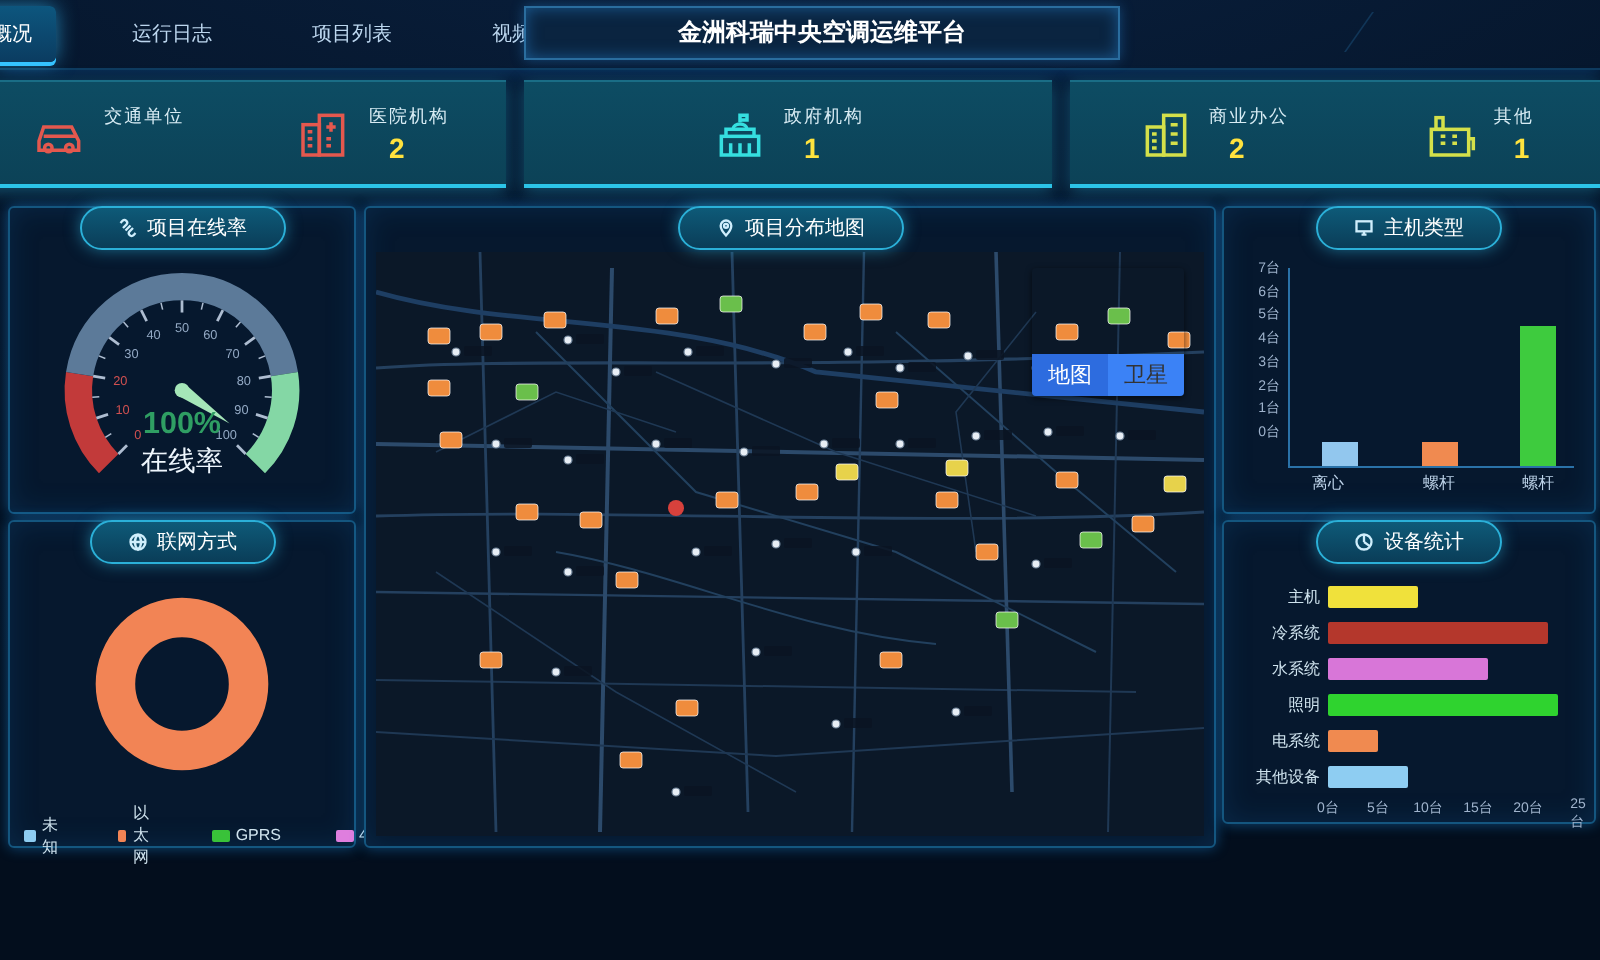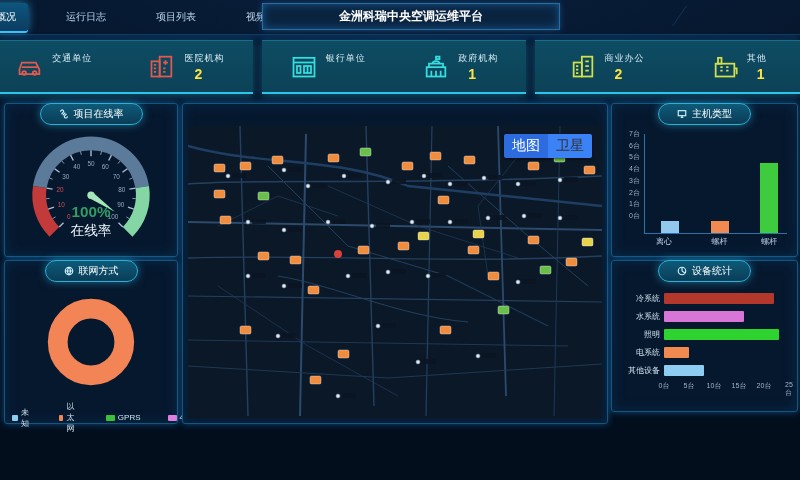--- a/index.html
+++ b/index.html
@@ -17,21 +17,21 @@
     text-align:center;font-size:12px;font-weight:bold;color:#fff;background:#0a2440;
     border:1px solid #2a6d9e;box-shadow:0 0 8px rgba(42,140,220,.5) inset,0 0 6px rgba(42,140,220,.4);}
   .nav-deco{position:absolute;right:0;top:6px;width:120px;height:20px;border-left:1px solid #17486f;
     transform:skewX(-35deg);opacity:.6;}
   
   .stats{position:absolute;top:40px;left:0;right:0;height:54px;display:flex;gap:9px;}
   .card{flex:1;background:linear-gradient(180deg,#0d4c63,#0c4257);display:flex;align-items:center;
     justify-content:space-around;border-top:1px solid #1a6d86;border-bottom:2px solid #2cc4e8;
     box-shadow:0 2px 8px rgba(40,190,230,.35);}
   .card.cut{margin-left:-12px;}
-  .stat-item{display:flex;align-items:flex-start;gap:8px;}
+  .stat-item{display:flex;align-items:center;gap:8px;}
   .stat-icon{width:28px;height:28px;display:inline-flex;}
   .stat-icon svg{width:28px;height:28px;}
   .stat-meta{display:flex;flex-direction:column;align-items:flex-start;}
   .stat-label{font-size:9px;color:#d8ecf4;letter-spacing:1px;}
   .stat-value{font-size:14px;font-weight:bold;color:#ffe33e;margin:1px 0 0 10px;min-height:15px;}
   
   main{position:absolute;top:103px;left:4px;right:4px;bottom:0;}
   .panel{position:absolute;background:#06182e;border:1px solid #14567f;border-radius:3px;
     box-shadow:0 0 7px rgba(32,160,255,.4),inset 0 0 14px rgba(16,90,150,.25);}
   .p-online{left:0;top:0;width:172px;height:152px;}
@@ -48,21 +48,21 @@
   
   .gauge-wrap{display:flex;justify-content:center;margin-top:0;}
   .donut-wrap{display:flex;justify-content:center;margin-top:8px;}
   .legend{display:flex;justify-content:center;gap:7px;margin-top:7px;flex-wrap:nowrap;}
   .legend-item{display:flex;align-items:center;gap:3px;font-size:8px;color:#cfe3ee;margin-left:20px;}
   .legend-swatch{width:9px;height:6px;border-radius:1px;display:inline-block;}
   
   .map-body{position:absolute;left:5px;right:5px;top:22px;bottom:5px;background:#0b1828;overflow:hidden;}
   .map-controls{position:absolute;top:8px;right:10px;z-index:4;display:flex;
     box-shadow:0 1px 3px rgba(0,0,0,.6);border-radius:2px;overflow:hidden;}
-  .map-btn{font-size:14px;padding:3px 8px;cursor:pointer;}
+  .map-btn{font-size:11px;padding:3px 8px;cursor:pointer;margin-top:43px;}
   .map-btn.active{background:#2d6cdf;color:#fff;}
   .map-btn.plain{background:#3b82f6;color:#333;}
   
   .vbar-area{position:absolute;left:6px;right:6px;top:26px;bottom:6px;}
   .vbar-grid{position:absolute;left:26px;right:4px;top:4px;bottom:16px;
     border-left:1px solid #2a72a8;border-bottom:1px solid #2a72a8;}
   .vbar-yticks{position:absolute;left:0;top:0;bottom:16px;width:24px;}
   .vbar-ytick{position:absolute;right:2px;font-size:7px;color:#9fb3cc;transform:translateY(-50%);}
   .vbar{position:absolute;bottom:0;width:18px;}
   .vbar-xlab{position:absolute;bottom:0;font-size:8px;color:#bcd2e8;transform:translateX(-50%);}
@@ -117,35 +117,20 @@
               <path d="M5 11 h2 M5 14 h2 M5 17 h2 M13 14 h2 M13 17 h2"></path>
             </svg>
           </span>
         <div class="stat-meta">
             <div class="stat-label">医院机构</div>
             <div class="stat-value">2</div>
           </div>
       </div>
     </div>
     <div class="card">
-      <div class="stat-item" style="color: rgb(53, 223, 224);">
-        <span class="stat-icon">
-            <svg viewBox="0 0 24 24" fill="none" stroke="currentColor" stroke-width="1.5">
-              <rect x="3" y="5" width="18" height="16"></rect>
-              <path d="M3 9 H21"></path>
-              <rect x="6" y="12" width="3" height="6"></rect>
-              <rect x="12" y="12" width="6" height="6"></rect>
-              <path d="M15 12 V18"></path>
-            </svg>
-          </span>
-        <div class="stat-meta">
-            <div class="stat-label">银行单位</div>
-            <div class="stat-value"></div>
-          </div>
-      </div>
       <div class="stat-item" style="color: rgb(53, 223, 224);">
         <span class="stat-icon">
             <svg viewBox="0 0 24 24" fill="none" stroke="currentColor" stroke-width="1.5">
               <rect x="4" y="13" width="16" height="8"></rect>
               <path d="M6 13 V10 H18 V13 M8 21 V16 M12 21 V16 M16 21 V16"></path>
               <path d="M9 10 C9 7 15 7 15 10"></path>
               <path d="M12 7 V4 H15 V6 H12"></path>
             </svg>
           </span>
         <div class="stat-meta">
@@ -272,20 +257,29 @@
             <span>GPRS</span>
           </span>
           <span class="legend-item">
             <span class="legend-swatch" style="background: rgb(223, 126, 222);"></span>
             <span>4G</span>
           </span>
         </div>
     </div>
 
     <div class="panel p-map">
+      <div class="panel-header">
+        <span class="ph-icon">
+            <svg viewBox="0 0 12 12">
+              <path d="M6 1.5 a3.2 3.2 0 0 1 3.2 3.2 C9.2 7.2 6 10.5 6 10.5 S2.8 7.2 2.8 4.7 A3.2 3.2 0 0 1 6 1.5 Z"></path>
+              <circle cx="6" cy="4.7" r="1.2"></circle>
+            </svg>
+          </span>
+        <span>项目分布地图</span>
+      </div>
       <div class="map-body">
         <div class="map-controls">
           <div class="map-btn active">地图</div>
           <div class="map-btn plain">卫星</div>
         </div>
         <svg id="mapSvg" width="414" height="290" viewBox="0 0 414 290">
             <path d="M0 58 C80 52 200 60 414 50" stroke="#24405f" stroke-width="1.6" fill="none"></path>
             <path d="M0 96 L414 104" stroke="#2c4a6b" stroke-width="2" fill="none"></path>
             <path d="M0 132 C120 128 280 138 414 130" stroke="#24405f" stroke-width="1.4" fill="none"></path>
             <path d="M0 170 L414 176" stroke="#24405f" stroke-width="1.2" fill="none"></path>
@@ -440,20 +434,26 @@
         <span class="ph-icon">
             <svg viewBox="0 0 12 12">
               <circle cx="6" cy="6" r="4.5"></circle>
               <path d="M6 6 V1.5 M6 6 L9.5 8.5"></path>
             </svg>
           </span>
         <span>设备统计</span>
       </div>
       <div class="hbar-area" id="hbarArea">
           <div class="hbar-row">
+            <div class="hbar-label">主机</div>
+            <div class="hbar-track">
+              <div class="hbar-bar" style="width: 36%; background: rgb(240, 225, 59);"></div>
+            </div>
+          </div>
+          <div class="hbar-row">
             <div class="hbar-label">冷系统</div>
             <div class="hbar-track">
               <div class="hbar-bar" style="width: 88%; background: rgb(180, 55, 44);"></div>
             </div>
           </div>
           <div class="hbar-row">
             <div class="hbar-label">水系统</div>
             <div class="hbar-track">
               <div class="hbar-bar" style="width: 64%; background: rgb(216, 118, 216);"></div>
             </div>

